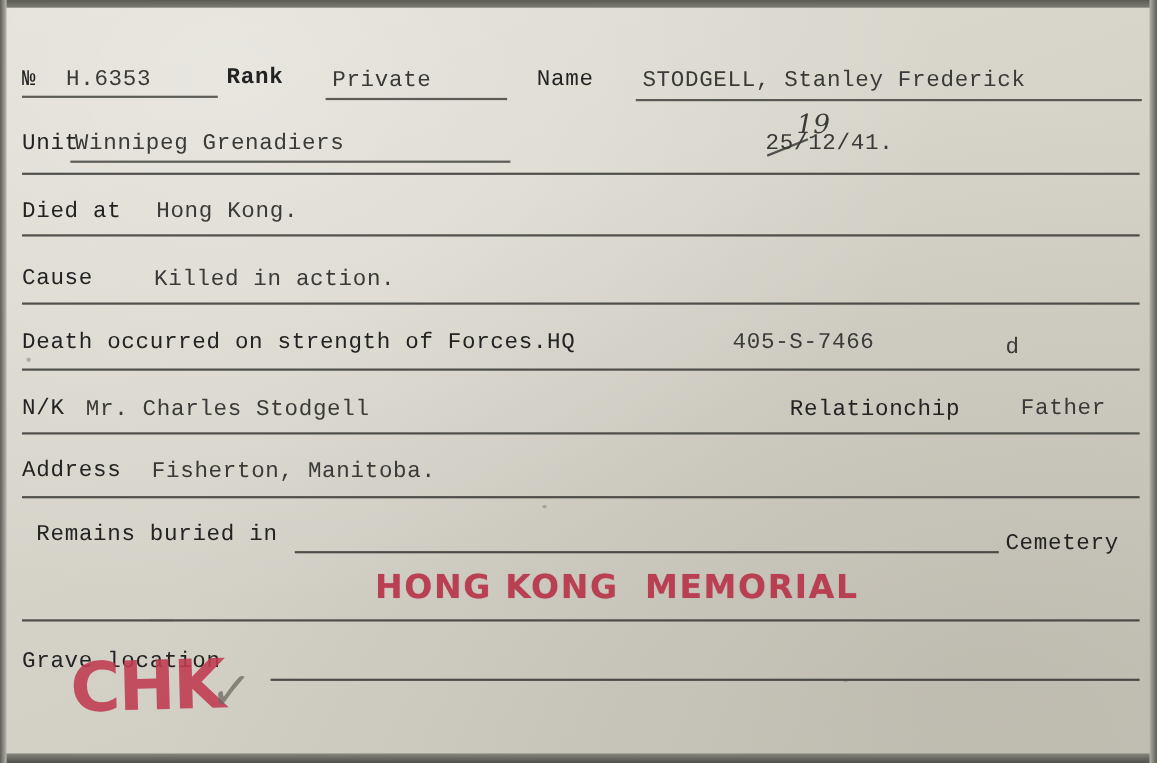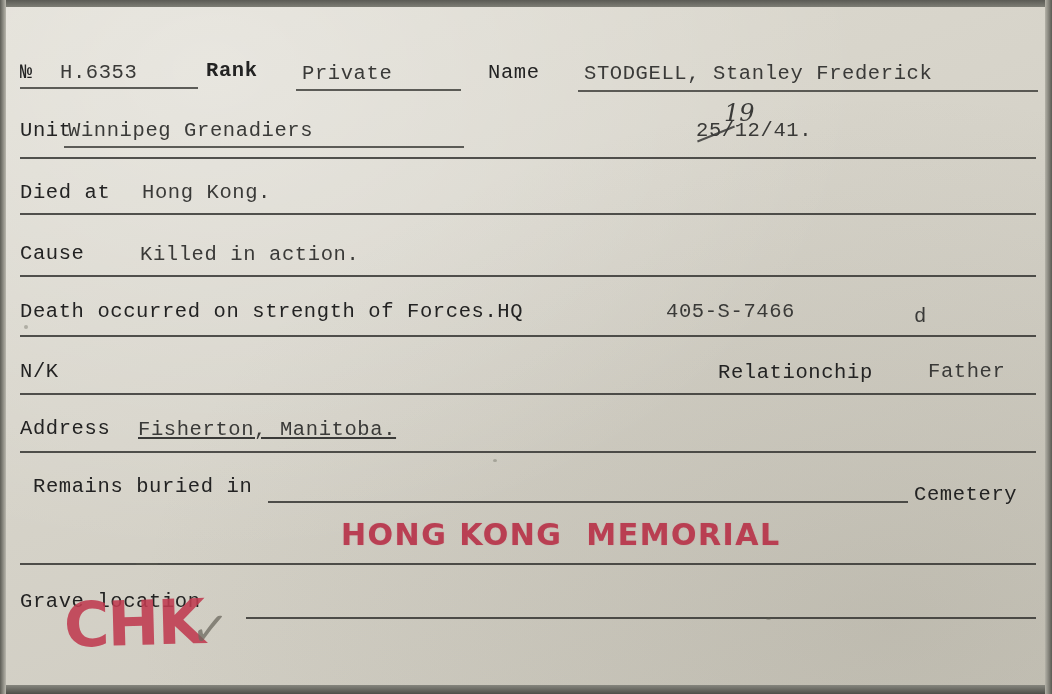--- a/index.html
+++ b/index.html
@@ -166,26 +166,27 @@
     <div class="typed label" style="left:14px; top:237px;font-family:Liberation Mono, monospace;">Cause</div>
     <div class="typed value" style="left:134px; top:238px;">Killed in action.</div>
     <div class="rule" style="left:14px; top:268px; width:1016px;"></div>
 
     <div class="typed label" style="left:14px; top:295px;">Death occurred on strength of Forces.HQ</div>
     <div class="typed value" style="left:660px; top:295px;">405-S-7466</div>
     <div class="typed value" style="left:908px; top:300px;">d</div>
     <div class="rule" style="left:14px; top:328px; width:1016px;"></div>
 
     <div class="typed label" style="left:14px; top:355px;">N/K</div>
+    <div class="typed value" style="left:72px; top:356px;">Mr. Charles Stodgell</div>
     <div class="typed label" style="left:712px; top:356px;">Relationchip</div>
     <div class="typed value" style="left:898px; top:355px;margin-left:24px;">Father</div>
     <div class="rule" style="left:14px; top:386px; width:1016px;"></div>
 
     <div class="typed label" style="left:14px; top:412px;">Address</div>
-    <div class="typed value" style="left:132px; top:413px;text-decoration:underline;">Fisherton, Manitoba.</div>
+    <div class="typed value" style="left:132px; top:413px;">Fisherton, Manitoba.</div>
     <div class="rule" style="left:14px; top:444px; width:1016px;"></div>
 
     <div class="typed label" style="left:14px; top:470px;margin-left:13px;">Remains buried in</div>
     <div class="typed value" style="left:270px; top:470px;"></div>
     <div class="typed label" style="left:908px; top:478px;">Cemetery</div>
     <div class="rule" style="left:262px; top:494px; width:640px;"></div>
 
     <div class="stamp-memorial" style="left:335px; top:510px;">HONG KONG  MEMORIAL</div>
     <div class="rule" style="left:14px; top:556px; width:1016px;"></div>
 

